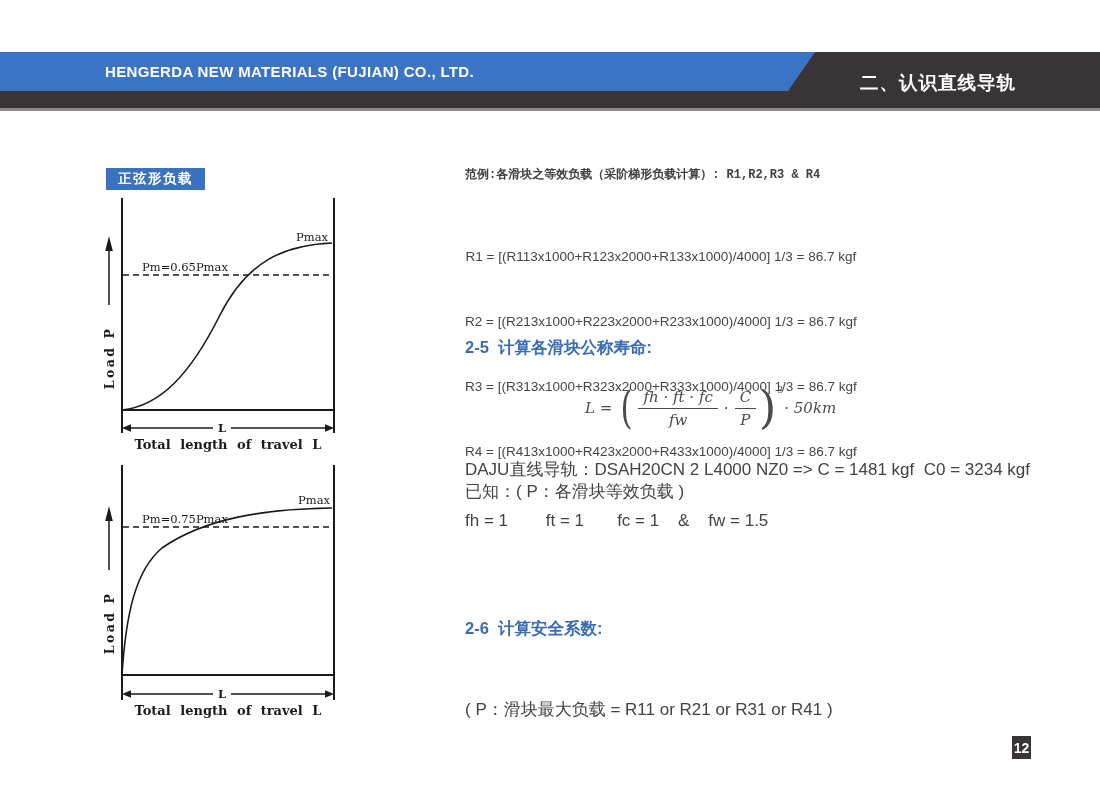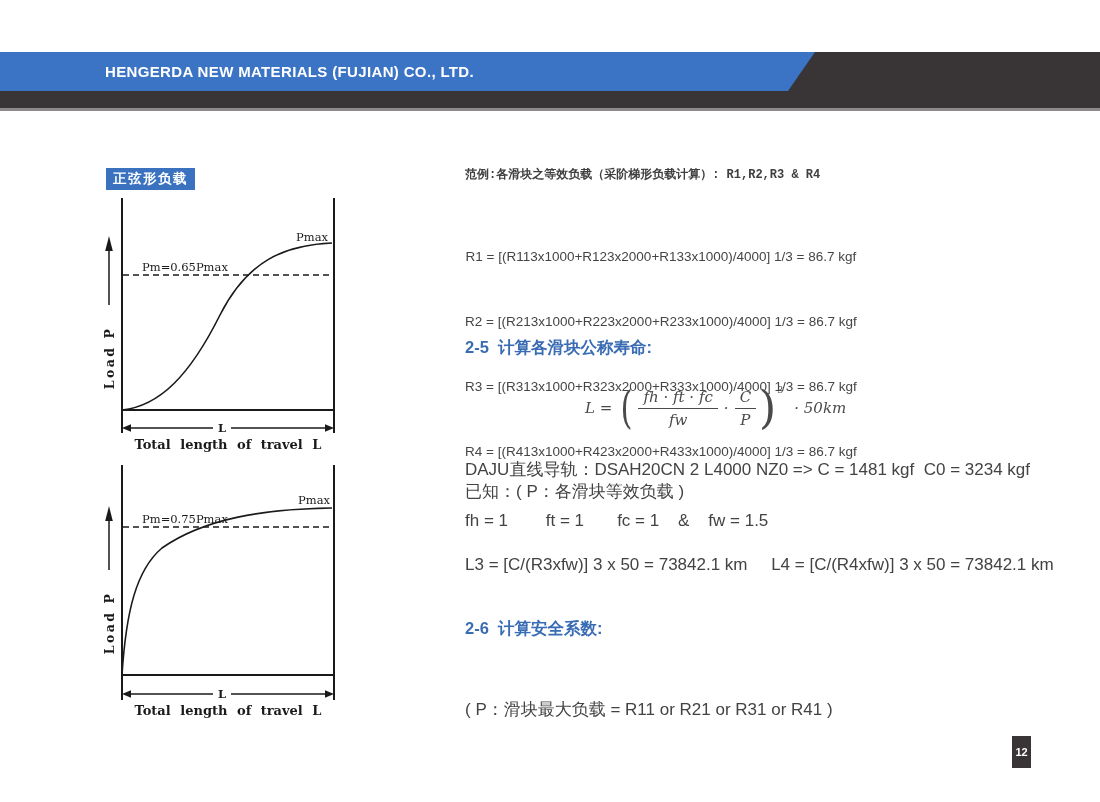--- a/index.html
+++ b/index.html
@@ -10,21 +10,21 @@
   .hdr-dark{position:absolute;left:0;top:52px;width:1100px;height:56px;
             background:#393435;border-bottom:3px solid #8e8a8b;}
   .hdr-blue{position:absolute;left:0;top:52px;width:815px;height:39px;background:#3b74c4;
             clip-path:polygon(0 0,100% 0,calc(100% - 27px) 100%,0 100%);}
   .hdr-company{position:absolute;left:105px;top:52px;height:39px;line-height:39px;
                color:#ffffff;font-size:15px;font-weight:bold;letter-spacing:.35px;}
   .hdr-title{position:absolute;right:84px;top:70px;color:#ffffff;font-size:18.5px;
              font-weight:bold;letter-spacing:1px;}
 
   
-  .tag{position:absolute;left:106px;top:168px;width:89px;height:22px;background:#3a72c0;
+  .tag{position:absolute;left:106px;top:168px;width:99px;height:22px;background:#3a72c0;
        color:#fff;font-size:13.5px;font-weight:bold;letter-spacing:1.5px;
        display:flex;align-items:center;justify-content:center;}
   .chart{position:absolute;}
   .chart text{fill:#1a1a1a;font-family:"DejaVu Serif","Liberation Serif",serif;}
   .chart .lbl{font-size:11.5px;}
   .chart .blbl{font-size:11.5px;font-weight:bold;}
   .chart .axis-cap{font-size:13px;font-weight:bold;word-spacing:5px;}
   .chart .yl{font-size:12.5px;font-weight:bold;letter-spacing:2.5px;}
 
   
@@ -40,35 +40,36 @@
            font-family:"DejaVu Serif","Liberation Serif",serif;}
   .f-lhs{margin-right:6px;}
   .f-paren{font-style:normal;font-size:44px;font-weight:200;line-height:44px;
            transform:scaleX(.7);color:#4a4a4a;}
   .frac{display:flex;flex-direction:column;align-items:center;margin:0 3px;}
   .frac .num{padding:0 5px 2px;border-bottom:1.3px solid #4a4a4a;}
   .frac .den{padding-top:2px;text-align:center;}
   .f-close{position:relative;}
   .f-exp{position:absolute;top:-2px;right:-7px;font-size:9.5px;font-style:normal;}
   .f-dot{margin:0 3px;}
-  .f-tail{margin-left:18px;}
+  .f-tail{margin-left:8px;}
 
   
-  .pagenum{position:absolute;left:1012px;top:736px;width:19px;height:32px;background:#393435;
-           color:#fff;font-size:11px;font-weight:bold;display:flex;align-items:center;
+  .pagenum{position:absolute;left:1012px;top:736px;width:19px;height:23px;background:#393435;
+           color:#fff;font-size:14px;font-weight:bold;display:flex;align-items:center;
            justify-content:center;}
 </style>
 </head>
 <body>
 
 <div id="page">
 
   <div class="hdr-dark"></div>
   <div class="hdr-blue"></div>
   <div class="hdr-company">HENGERDA NEW MATERIALS (FUJIAN) CO., LTD.</div>
+  <div class="hdr-title">二、认识直线导轨</div>
 
   <div class="tag">正弦形负载</div>
 
   <svg class="chart" style="left:90px;top:195px;" width="260" height="262" viewBox="0 0 260 262">
     <line x1="32" y1="3" x2="32" y2="238" stroke="#1a1a1a" stroke-width="2"></line>
     <line x1="244" y1="3" x2="244" y2="238" stroke="#1a1a1a" stroke-width="2"></line>
     <line x1="31" y1="215" x2="245" y2="215" stroke="#1a1a1a" stroke-width="1.8"></line>
     <line x1="33" y1="80" x2="243" y2="80" stroke="#1a1a1a" stroke-width="1.3" stroke-dasharray="6 4"></line>
     <path d="M32,215 C70,211 100,180 130,120 C158,65 195,50 242,48" fill="none" stroke="#1a1a1a" stroke-width="1.6"></path>
     <text class="lbl" x="52" y="76">Pm=0.65Pmax</text>
@@ -129,20 +130,19 @@
     <span class="f-close">
       <span class="f-paren">)</span>
       <span class="f-exp">3</span>
     </span>
     <span class="f-tail">· 50km</span>
   </div>
 
   <div class="rtext" style="left:465px;top:458px;">DAJU直线导轨：DSAH20CN 2 L4000 NZ0 =&gt; C = 1481 kgf  C0 = 3234 kgf</div>
   <div class="rtext" style="left:465px;top:480px;">已知：( P：各滑块等效负载 )</div>
   <div class="rtext" style="left:465px;top:511px;">fh = 1        ft = 1       fc = 1    &amp;    fw = 1.5</div>
-  <div class="rtext" style="left:465px;top:555px;">L3 = [C/(R3xfw)] 3 x 50 = 73842.1 km     L4 = [C/(R4xfw)] 3 x 50 = 73842.1 km</div>
 
   <div class="bhead" style="left:465px;top:618px;">2-6  计算安全系数:</div>
   <div class="rtext" style="left:465px;top:698px;">( P：滑块最大负载 = R11 or R21 or R31 or R41 )</div>
 
   <div class="pagenum">12</div>
 
 </div>
 
 </body></html>

